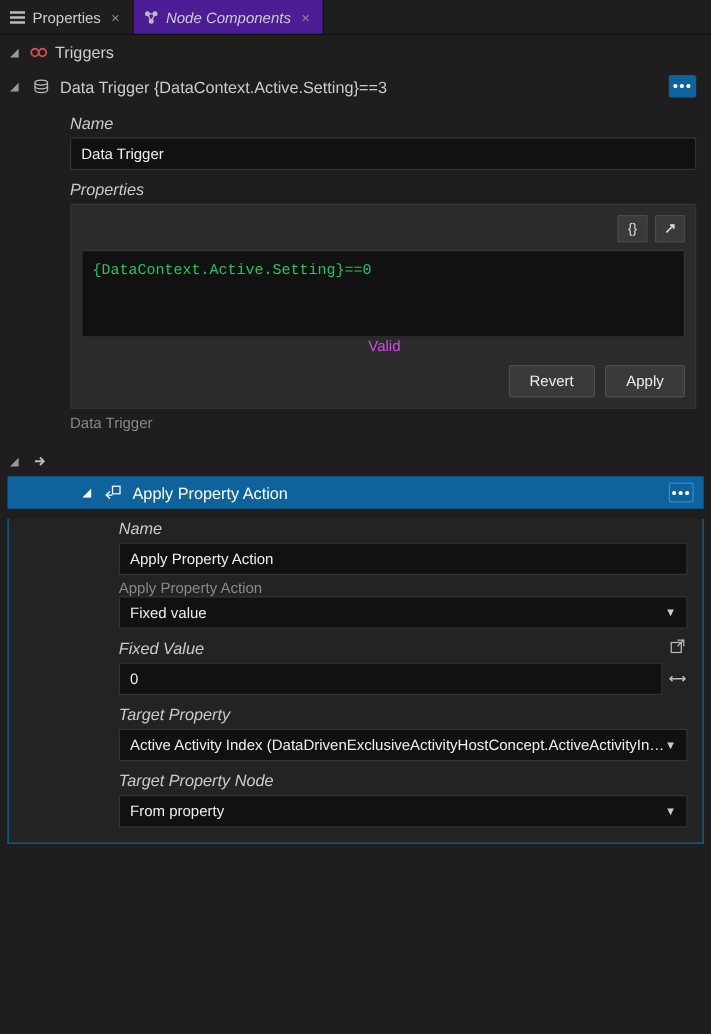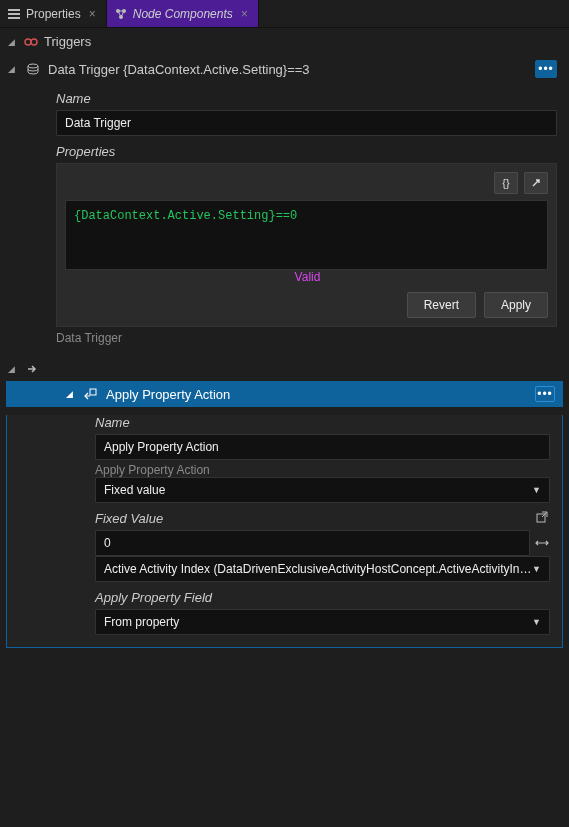--- a/index.html
+++ b/index.html
@@ -281,24 +281,25 @@
     <div class="row-inline">
       <input class="text-input" style="flex: 1 1 0%; width: auto;" value="0">
       <span class="side-icon" style="width:16px;">
         <svg width="14" height="10" viewBox="0 0 14 10">
             <path d="M1 5 H13 M3 3 L1 5 L3 7 M11 3 L13 5 L11 7" fill="none" stroke="#bbb" stroke-width="1.2"></path>
           </svg>
       </span>
     </div>
 
 
+    <div class="label">Target Property</div>
     <div class="select">
       <span style="white-space:nowrap;overflow:hidden;text-overflow:ellipsis;">Active Activity Index (DataDrivenExclusiveActivityHostConcept.ActiveActivityIndex)</span>
       <span class="caret">▼</span>
     </div>
 
-    <div class="label">Apply Property Field</div>
+    <div class="label">Target Property Node</div>
     <div class="select">
       <span>From property</span>
       <span class="caret">▼</span>
     </div>
   </div>
 </div>
 
 </body></html>

